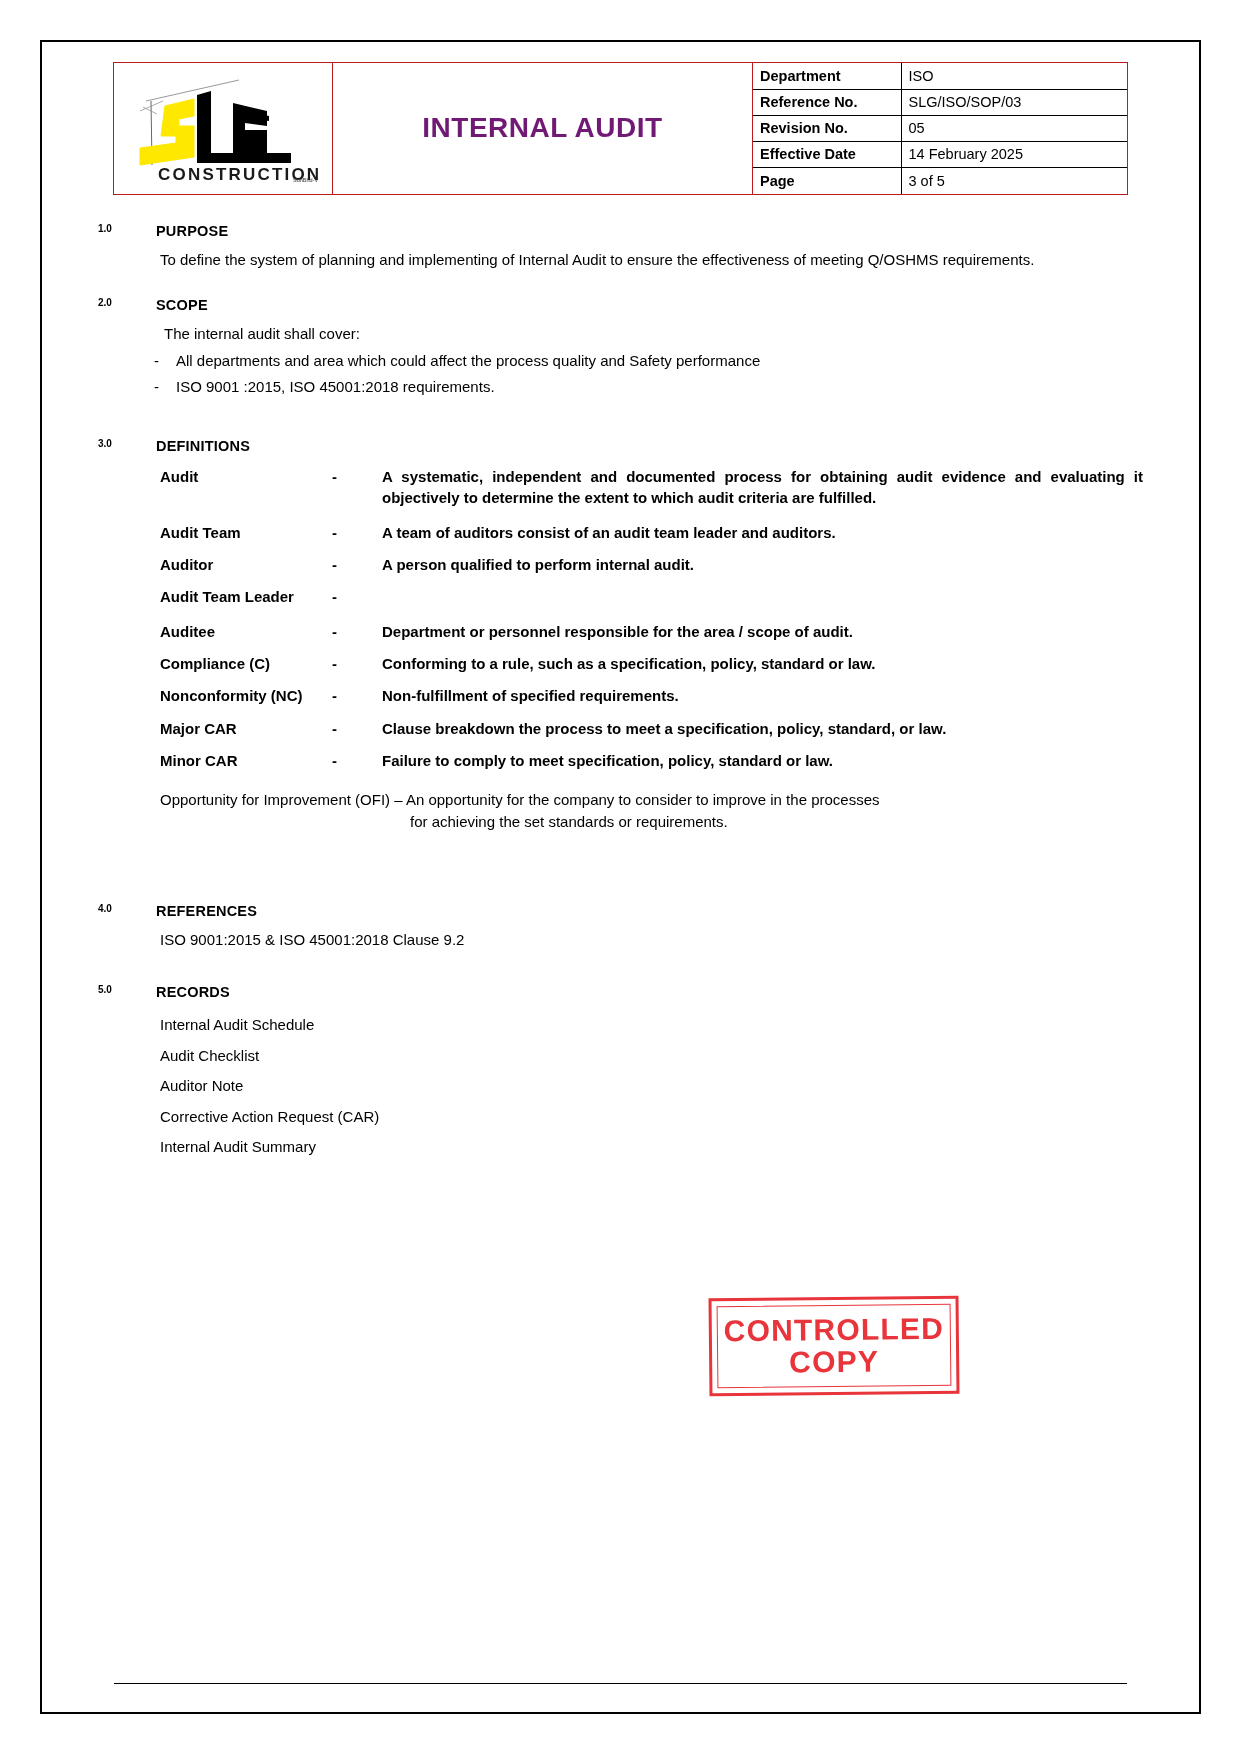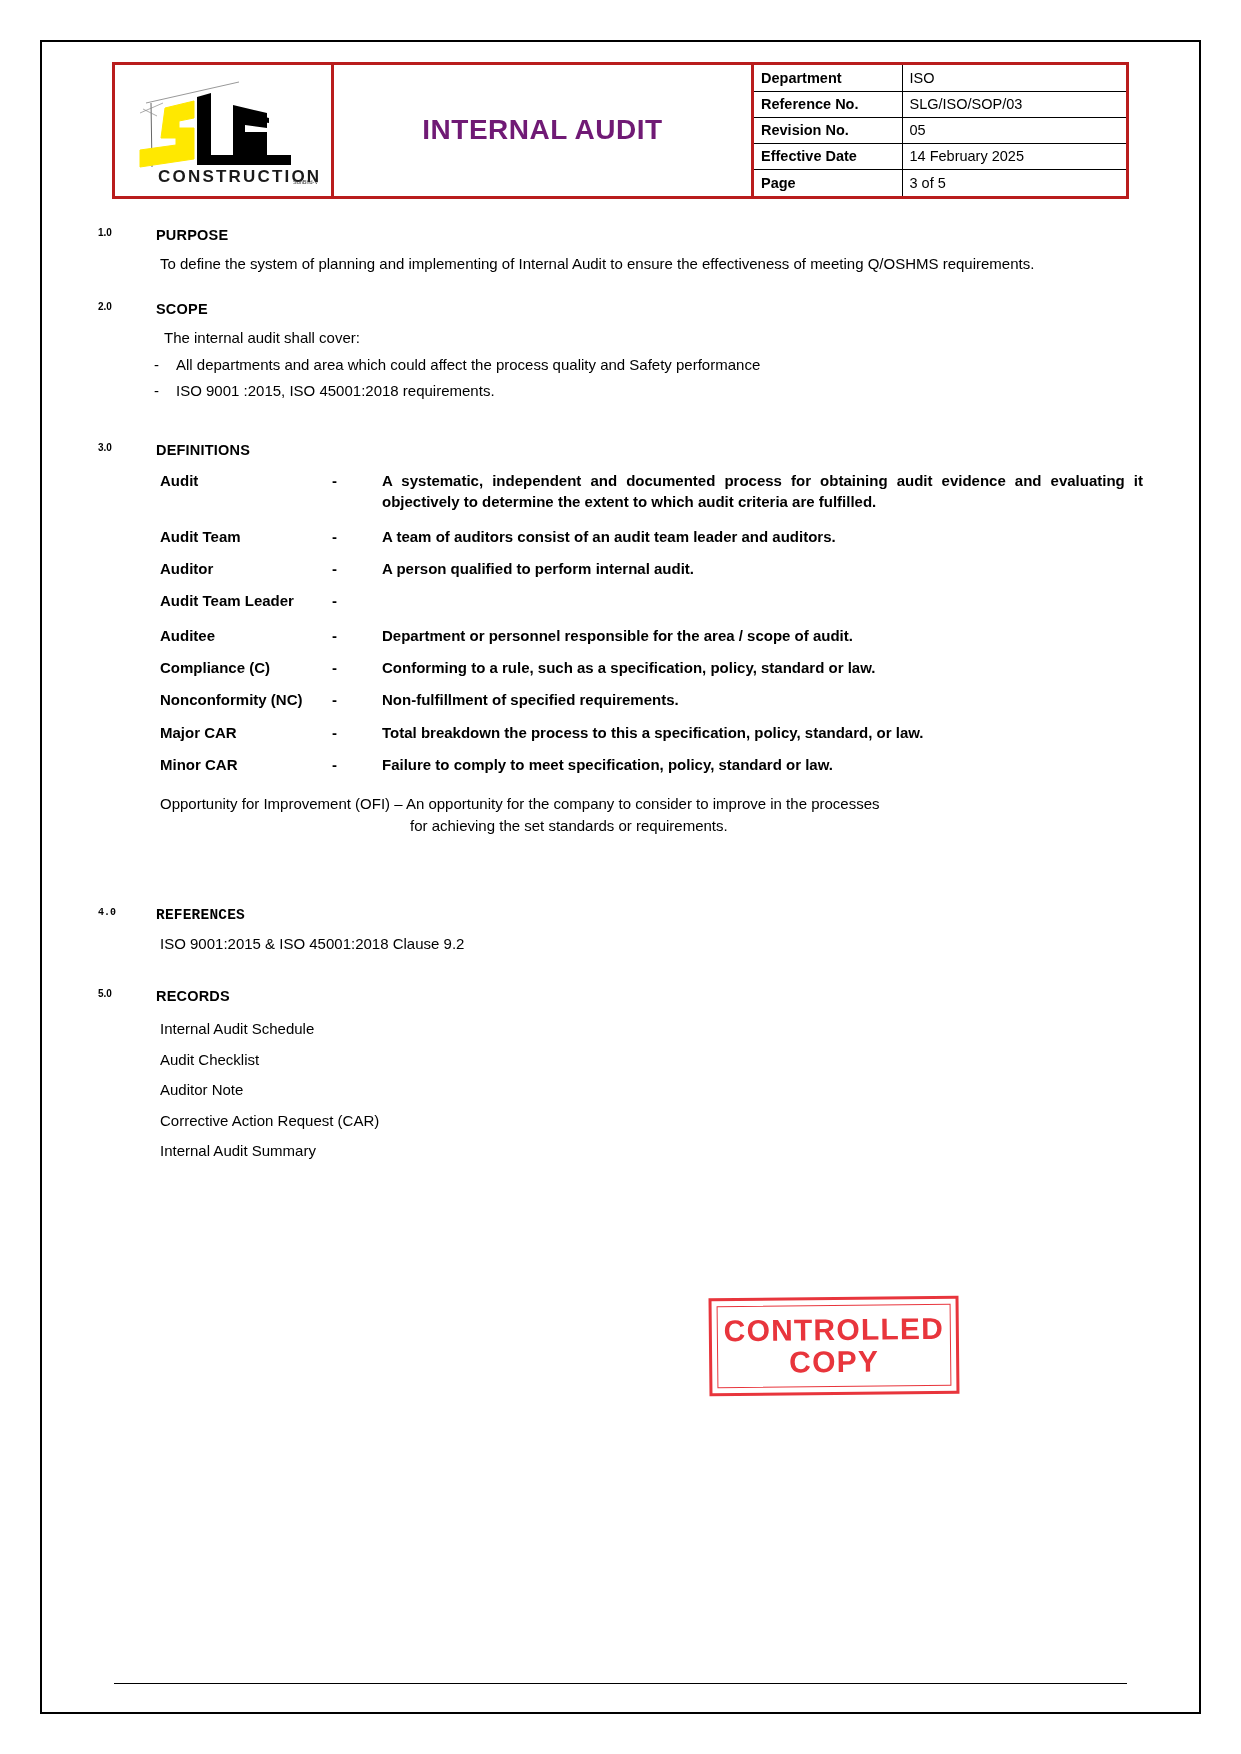--- a/index.html
+++ b/index.html
@@ -25,21 +25,21 @@
   }
 
   
   .header-table {
     width: 1014px;
     margin: 20px auto 0 auto;
     border-collapse: collapse;
     table-layout: fixed;
   }
   .header-table td {
-    border: 3px solid #b91c1c;
+    border: 1px solid #b91c1c;
     vertical-align: middle;
     padding: 0;
   }
   .logo-cell {
     width: 219px;
     height: 131px;
     text-align: center;
     padding: 4px 6px;
   }
   .title-cell {
@@ -328,37 +328,37 @@
 
         <div class="def-row tight">
           <div class="def-term">Nonconformity (NC)</div>
           <div class="def-dash">-</div>
           <div class="def-text">Non-fulfillment of specified requirements.</div>
         </div>
 
         <div class="def-row tight">
           <div class="def-term">Major CAR</div>
           <div class="def-dash">-</div>
-          <div class="def-text">Total breakdown the process to this a specification, policy, standard, or law.</div>
+          <div class="def-text">Clause breakdown the process to meet a specification, policy, standard, or law.</div>
         </div>
 
         <div class="def-row tight">
           <div class="def-term">Minor CAR</div>
           <div class="def-dash">-</div>
           <div class="def-text">Failure to comply to meet specification, policy, standard or law.</div>
         </div>
 
       </div>
 
       <div class="ofi">
         <span>Opportunity for Improvement (OFI) – An opportunity for the company to consider to improve in the processes</span>
         <span class="ofi-2">for achieving the set standards or requirements.</span>
       </div>
 
-      <div class="sec" style="margin-top:70px;font-family:Liberation Mono, monospace;">
+      <div class="sec" style="margin-top:70px;">
         <div class="sec-num">4.0</div>
         <div class="sec-title">REFERENCES</div>
       </div>
       <div class="sec-body">ISO 9001:2015 &amp; ISO 45001:2018 Clause 9.2</div>
 
       <div class="sec" style="margin-top:34px;">
         <div class="sec-num">5.0</div>
         <div class="sec-title">RECORDS</div>
       </div>
       <div class="plain-list">

